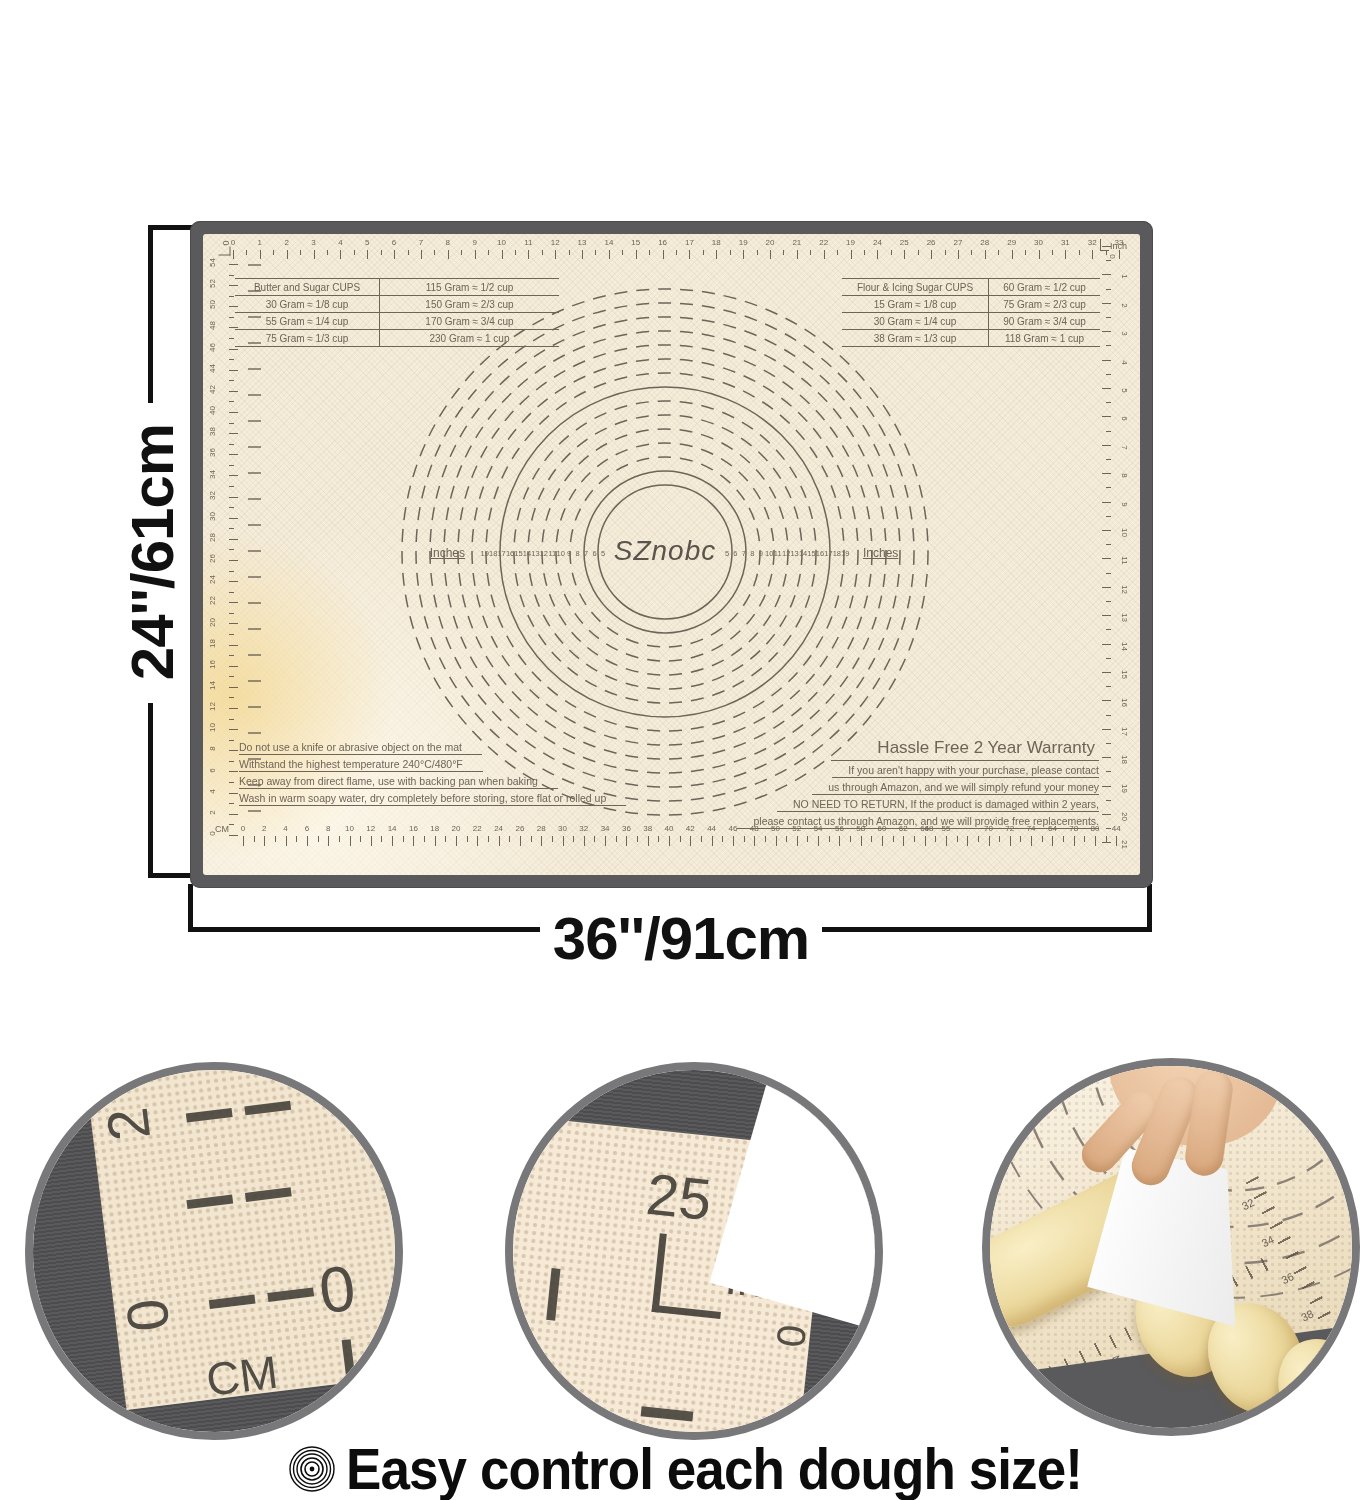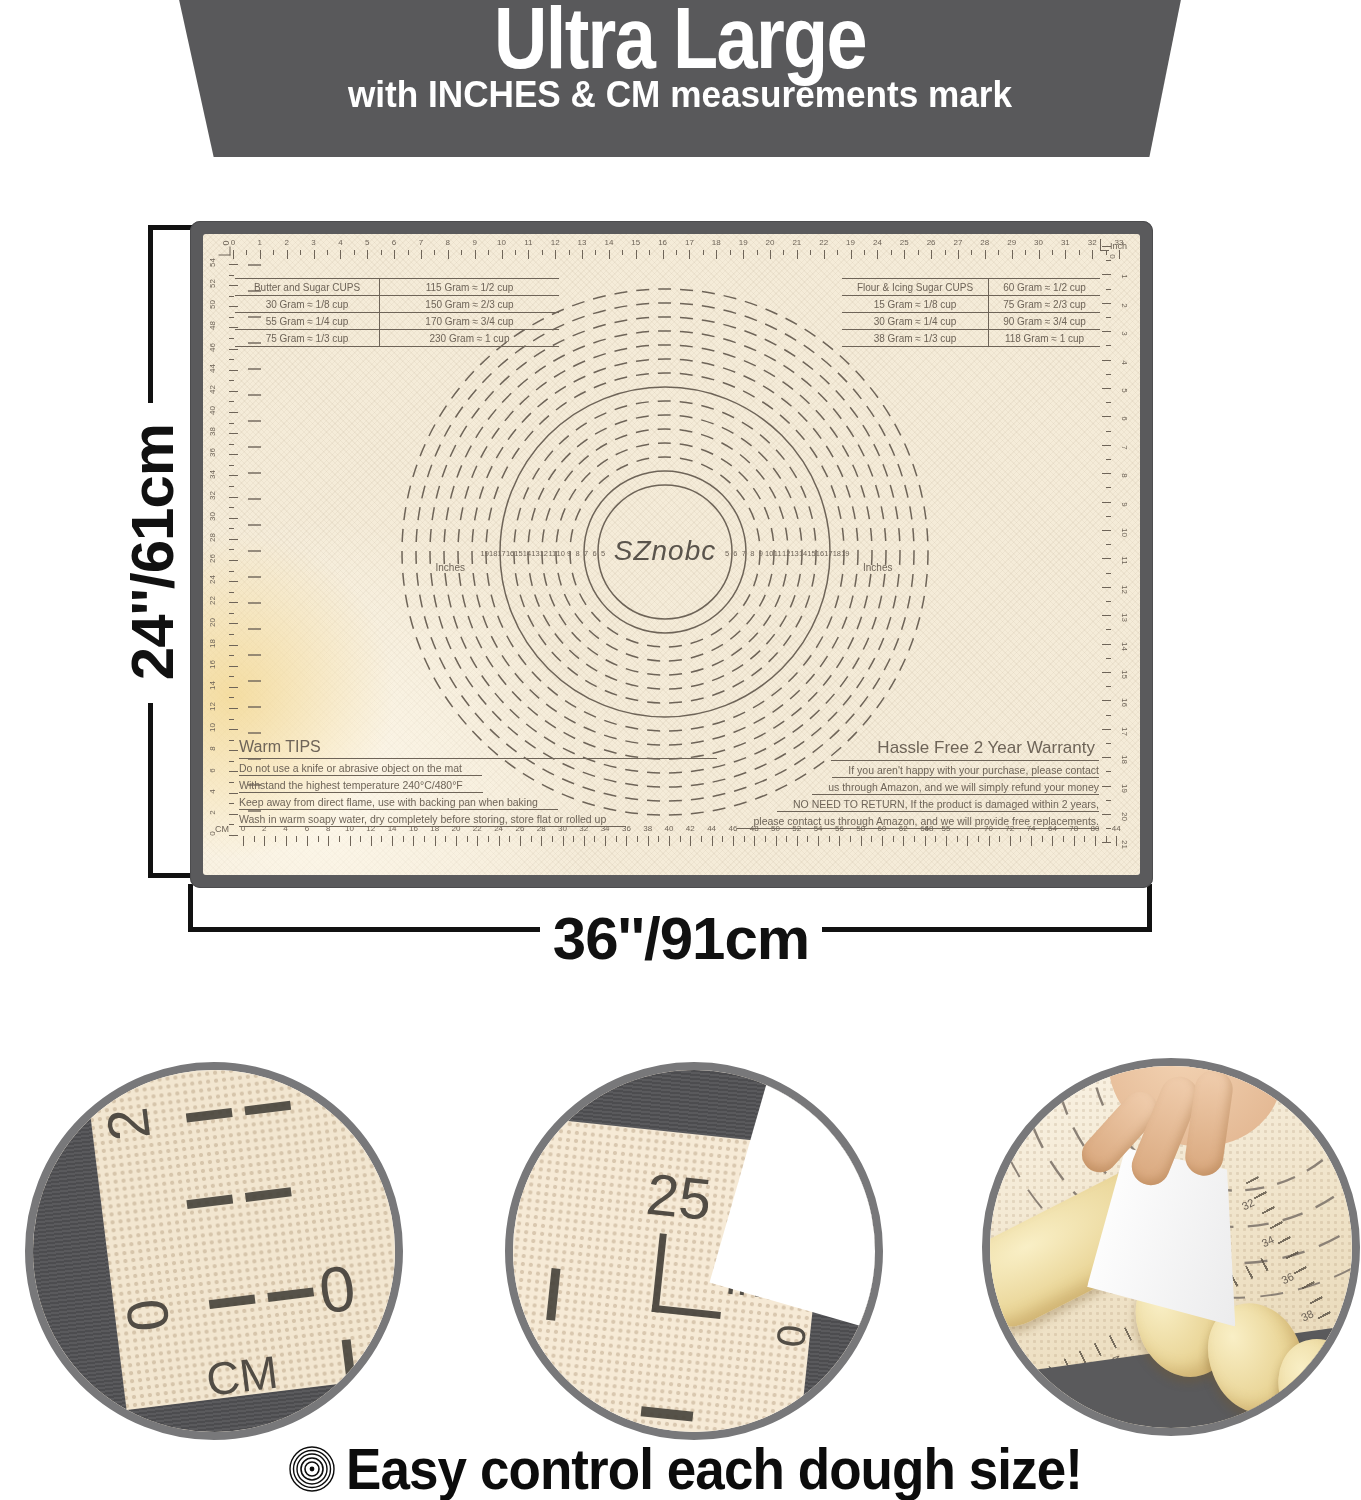--- a/index.html
+++ b/index.html
@@ -49,21 +49,21 @@
   .trow{display:flex;border-bottom:1.3px solid var(--print);align-items:stretch;}
   .tcell{font-size:10px;color:var(--print);text-align:center;padding:3px 2px 2px 2px;white-space:nowrap;}
   .tcell.cc0{border-right:1.2px solid var(--print);flex:none;}
   .tcell.cc1{flex:1;}
   #tableL{left:32px;top:44px;width:324px;}
   #tableR{left:639px;top:44px;width:258px;}
 
   #rings-svg{position:absolute;inset:0;width:936px;height:639px;}
   .brand{position:absolute;left:462px;top:318px;transform:translate(-50%,-54%);font-size:28px;font-style:italic;
     color:#5a544c;letter-spacing:1px;font-weight:500;}
-  .caption{position:absolute;top:328px;font-size:10px;color:var(--print);}
+  .caption{position:absolute;top:312px;font-size:12px;color:var(--print);text-decoration:underline;}
   .caption.left{left:192px;width:70px;text-align:right;}
   .caption.right{left:660px;}
 
   .tips{position:absolute;left:36px;top:504px;width:530px;}
   .tip-title{font-size:16px;color:var(--print);border-bottom:1.3px solid var(--print);width:478px;padding-bottom:2px;}
   .tip-line{font-size:10.5px;color:var(--print);border-bottom:1.2px solid var(--print);
     padding:3px 20px 1px 0;white-space:nowrap;width:max-content;}
   .warranty{position:absolute;left:380px;top:504px;width:516px;text-align:right;}
   .war-title{font-size:17px;color:var(--print);border-bottom:1.3px solid var(--print);
     width:max-content;margin-left:auto;padding:0 4px 2px 46px;}
@@ -107,24 +107,20 @@
   
   .footer-caption{position:absolute;left:346px;top:1436px;font-size:57px;font-weight:bold;color:#0c0c0c;
     transform:scaleX(.93);transform-origin:left top;letter-spacing:-1px;white-space:nowrap;}
   .target-icon{position:absolute;left:287px;top:1444px;}
 </style>
 </head>
 <body>
 
 <div id="canvas">
 
-  <div class="banner">
-    <div class="banner-title">Ultra Large</div>
-    <div class="banner-sub">with INCHES &amp; CM measurements mark</div>
-  </div>
 
   <div>
     <div class="dimline" style="left:148px;top:225px;width:46px;height:5px;"></div>
     <div class="dimline" style="left:148px;top:227px;width:5px;height:176px;"></div>
     <div class="dimline" style="left:148px;top:703px;width:5px;height:172px;"></div>
     <div class="dimline" style="left:148px;top:873px;width:46px;height:5px;"></div>
     <div class="dim-label vert" style="left:152px;top:552px;">24''/61cm</div>
   </div>
 
   <div>
@@ -632,21 +628,20 @@
             <div class="tcell cc0" style="width: 142px;">30 Gram ≈ 1/4 cup</div>
             <div class="tcell cc1">90 Gram ≈ 3/4 cup</div>
           </div>
           <div class="trow">
             <div class="tcell cc0" style="width: 142px;">38 Gram ≈ 1/3 cup</div>
             <div class="tcell cc1">118 Gram ≈ 1 cup</div>
           </div>
         </div>
 
       <div class="tips" id="tips">
-        <div class="tip-title">Warm TIPS</div>
       <div class="tip-line">Do not use a knife or abrasive object on the mat</div>
           <div class="tip-line">Withstand the highest temperature 240°C/480°F</div>
           <div class="tip-line">Keep away from direct flame, use with backing pan when baking</div>
           <div class="tip-line">Wash in warm soapy water, dry completely before storing, store flat or rolled up</div>
         </div>
       <div class="warranty" id="warranty">
         <div class="war-title">Hassle Free 2 Year Warranty</div>
       <div class="war-line">If you aren't happy with your purchase, please contact</div>
           <div class="war-line">us through Amazon,  and we will simply refund your money</div>
           <div class="war-line">NO NEED TO RETURN, If the product is damaged within 2 years,</div>

